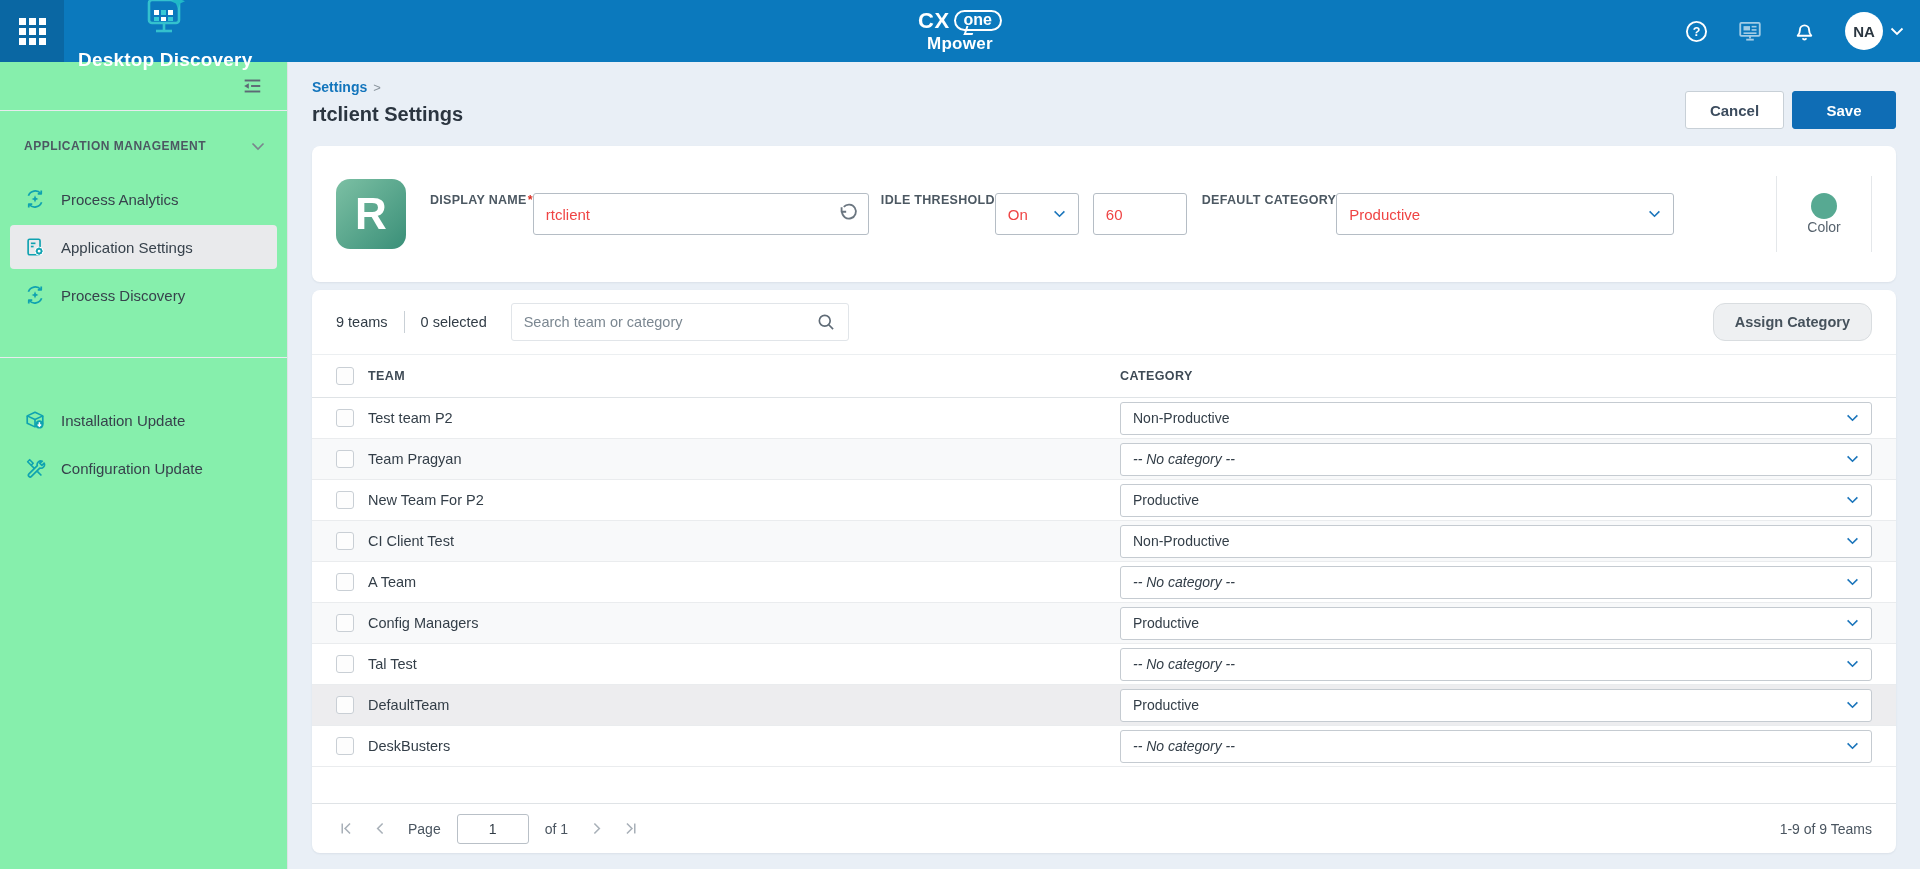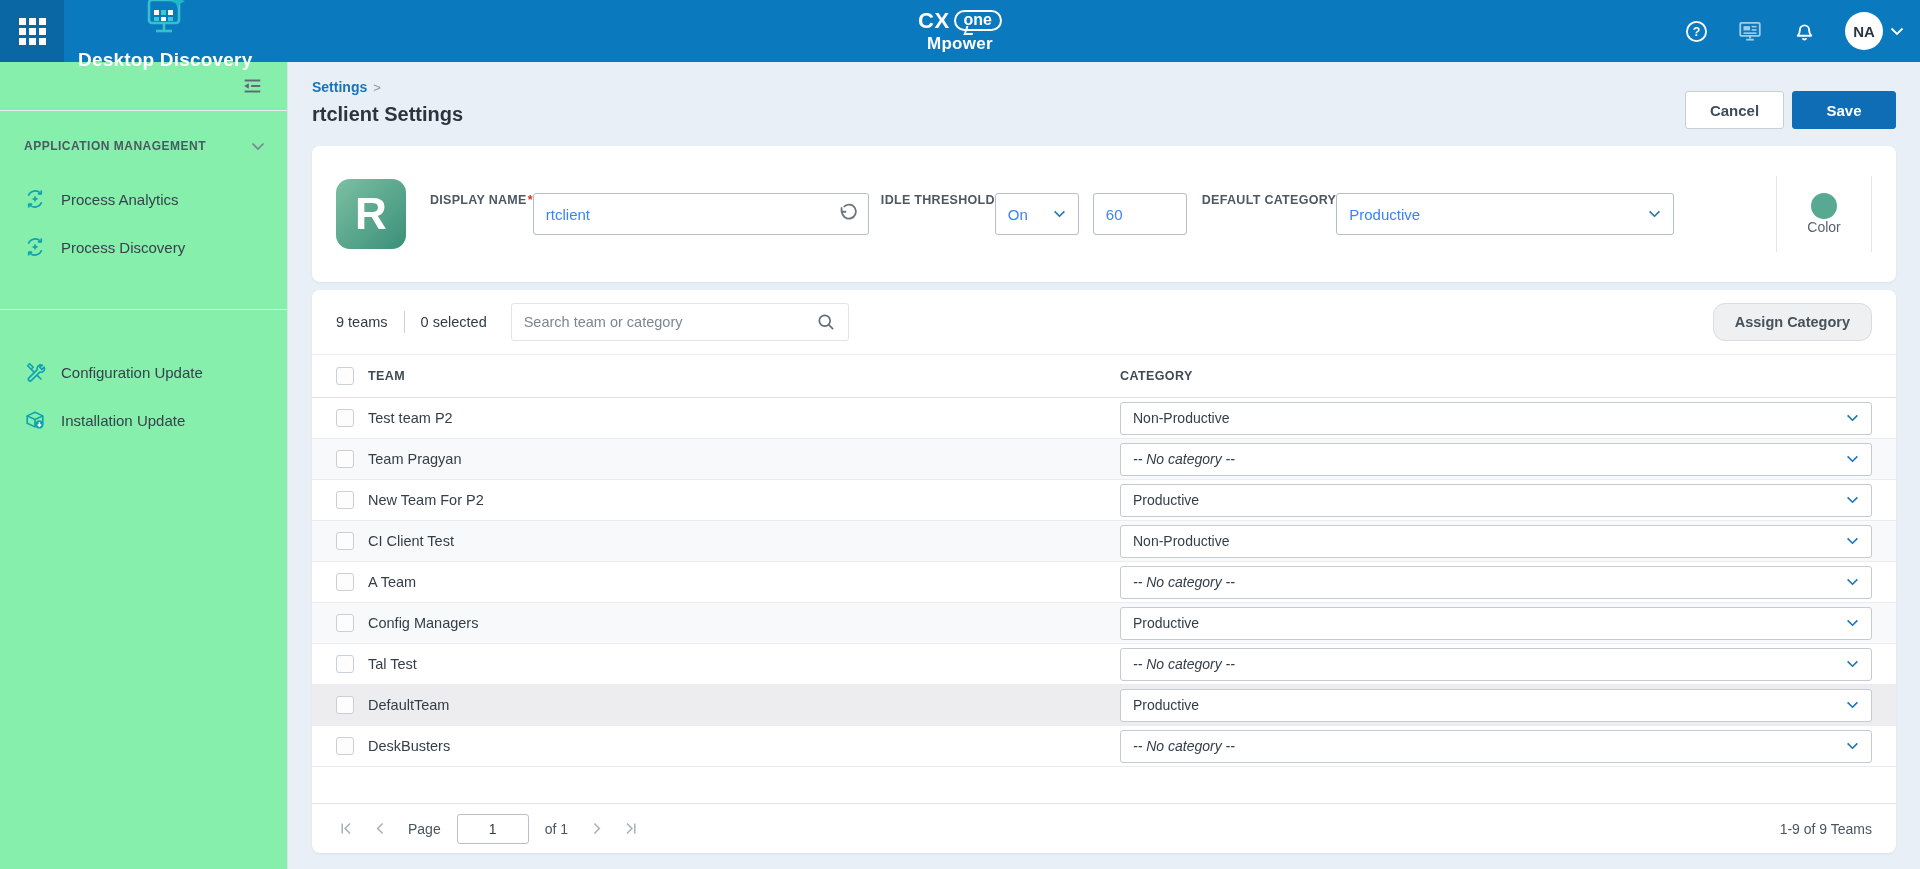--- a/index.html
+++ b/index.html
@@ -56,21 +56,21 @@
 
   
   .card { background:#fff; border-radius:8px; box-shadow:0 1px 2px rgba(40,60,80,.08); }
   .form-card { height:136px; display:flex; align-items:center; padding:0 24px; }
   .app-avatar { width:70px; height:70px; border-radius:14px; background:linear-gradient(135deg,#7cc0a4,#3a8f78);
                 color:#fff; font-size:44px; font-weight:700; display:flex; align-items:center; justify-content:center;
                 margin-right:24px; }
   .fgroup { display:flex; }
   .flabel { font-size:12.5px; font-weight:700; color:#4c5862; letter-spacing:.3px; margin-bottom:8px; }
   .req { color:#d93025; margin-left:1px; }
-  .tbox { height:42px; border:1px solid #b5bdc5; border-radius:3px; font-size:15px; color:#3b82f6; background:#fff; }
+  .tbox { height:42px; border:1px solid #b5bdc5; border-radius:3px; font-size:15px; color:#ef4444; background:#fff; }
   .dn-wrap { position:relative; width:336px; }
   .dn-input { width:336px; padding:0 40px 0 12px; font-family:inherit; }
   .dn-reset { position:absolute; right:10px; top:10px; cursor:pointer; }
   .selbox { display:flex; align-items:center; justify-content:space-between; padding:0 12px; cursor:pointer; }
   .sel-on { width:84px; margin-right:14px; }
   .num-input { width:94px; padding:0 12px; font-family:inherit; }
   .sel-cat { width:338px; }
   .gap12 { width:12px; } .gap15 { width:15px; }
   .color-block { margin-left:auto; width:96px; height:76px; border-left:1px solid #e4e7ea; border-right:1px solid #e4e7ea;
                  display:flex; flex-direction:column; align-items:center; justify-content:center; gap:0; }
@@ -213,57 +213,77 @@
       <div class="nav-item">
         <svg width="22" height="22" viewBox="0 0 24 24" fill="none" stroke="#0fa2b0" stroke-width="1.9">
           <path d="M4.8 8.5A8 8 0 0118.3 6"></path>
             <path d="M18.8 2.6v3.8h-3.8" stroke-linejoin="round"></path>
           <path d="M19.2 15.5A8 8 0 015.7 18"></path>
             <path d="M5.2 21.4v-3.8H9" stroke-linejoin="round"></path>
           <path d="M12 8l1.1 2.6L15.7 12l-2.6 1.1L12 15.7l-1.1-2.6L8.3 12l2.6-1.1z" fill="#0fa2b0" stroke="none"></path>
         </svg>
         <span>Process Analytics</span>
       </div>
+      <div class="nav-item selected">
+        <svg width="22" height="22" viewBox="0 0 24 24" fill="none" stroke="#0fa2b0" stroke-width="1.8">
+          <rect x="4.5" y="3.5" width="13" height="17" rx="1.6"></rect>
+          <line x1="7.5" y1="8" x2="12.5" y2="8"></line>
+          <line x1="7.5" y1="11.5" x2="10.5" y2="11.5"></line>
+          <circle cx="16.5" cy="16.5" r="4.8" fill="#fff" stroke="none"></circle>
+          <circle cx="16.5" cy="16.5" r="2.5"></circle>
+          <g stroke-width="1.6">
+            <line x1="16.5" y1="12.6" x2="16.5" y2="14"></line>
+              <line x1="16.5" y1="19" x2="16.5" y2="20.4"></line>
+            <line x1="12.6" y1="16.5" x2="14" y2="16.5"></line>
+              <line x1="19" y1="16.5" x2="20.4" y2="16.5"></line>
+            <line x1="13.8" y1="13.8" x2="14.8" y2="14.8"></line>
+              <line x1="18.2" y1="18.2" x2="19.2" y2="19.2"></line>
+            <line x1="19.2" y1="13.8" x2="18.2" y2="14.8"></line>
+              <line x1="14.8" y1="18.2" x2="13.8" y2="19.2"></line>
+          </g>
+        </svg>
+        <span>Application Settings</span>
+      </div>
       <div class="nav-item">
         <svg width="22" height="22" viewBox="0 0 24 24" fill="none" stroke="#0fa2b0" stroke-width="1.9">
           <path d="M4.8 8.5A8 8 0 0118.3 6"></path>
             <path d="M18.8 2.6v3.8h-3.8" stroke-linejoin="round"></path>
           <path d="M19.2 15.5A8 8 0 015.7 18"></path>
             <path d="M5.2 21.4v-3.8H9" stroke-linejoin="round"></path>
           <path d="M12 8l1.1 2.6L15.7 12l-2.6 1.1L12 15.7l-1.1-2.6L8.3 12l2.6-1.1z" fill="#0fa2b0" stroke="none"></path>
         </svg>
         <span>Process Discovery</span>
       </div>
       <div style="height:18px"></div>
     </div>
 
     <div class="nav-section">
       <div style="height:14px"></div>
-      <div class="nav-item">
-        <svg width="22" height="22" viewBox="0 0 24 24" fill="none" stroke="#0fa2b0" stroke-width="1.8">
-          <path d="M20 4.6a4 4 0 00-5.5 4.8L5.4 18.5a1.9 1.9 0 102.7 2.7l9.1-9.1A4 4 0 0022 6.6l-2.5 2.5-2.3-2.3z" stroke-linejoin="round"></path>
-          <path d="M4 5.2L6.2 3 10 6.8 7.8 9z" stroke-linejoin="round"></path>
-          <line x1="7.8" y1="9" x2="11.5" y2="12.7"></line>
-          <line x1="14.5" y1="15.7" x2="19" y2="20.2"></line>
-        </svg>
-        <span>Configuration Update</span>
-      </div>
       <div class="nav-item">
         <svg width="22" height="22" viewBox="0 0 24 24" fill="none" stroke="#0fa2b0" stroke-width="1.8">
           <path d="M3.5 7.5L12 3.5l8.5 4-8.5 4z" stroke-linejoin="round"></path>
           <path d="M3.5 7.5v8l8.5 4 8.5-4v-8" stroke-linejoin="round"></path>
           <line x1="12" y1="11.5" x2="12" y2="19"></line>
           <circle cx="16.8" cy="16.8" r="4.6" fill="#0fa2b0" stroke="none"></circle>
           <g stroke="#fff" stroke-width="1.6">
             <line x1="16.8" y1="14.4" x2="16.8" y2="18.6"></line>
             <path d="M14.9 17l1.9 1.9 1.9-1.9" fill="none"></path>
           </g>
         </svg>
         <span>Installation Update</span>
       </div>
+      <div class="nav-item">
+        <svg width="22" height="22" viewBox="0 0 24 24" fill="none" stroke="#0fa2b0" stroke-width="1.8">
+          <path d="M20 4.6a4 4 0 00-5.5 4.8L5.4 18.5a1.9 1.9 0 102.7 2.7l9.1-9.1A4 4 0 0022 6.6l-2.5 2.5-2.3-2.3z" stroke-linejoin="round"></path>
+          <path d="M4 5.2L6.2 3 10 6.8 7.8 9z" stroke-linejoin="round"></path>
+          <line x1="7.8" y1="9" x2="11.5" y2="12.7"></line>
+          <line x1="14.5" y1="15.7" x2="19" y2="20.2"></line>
+        </svg>
+        <span>Configuration Update</span>
+      </div>
     </div>
   </div>
 
   <div class="main">
     <div class="page-head">
       <div>
         <span class="crumb">Settings</span><span class="crumb-sep">&gt;</span>
         <div class="page-title">rtclient Settings</div>
       </div>
       <div class="head-buttons">

